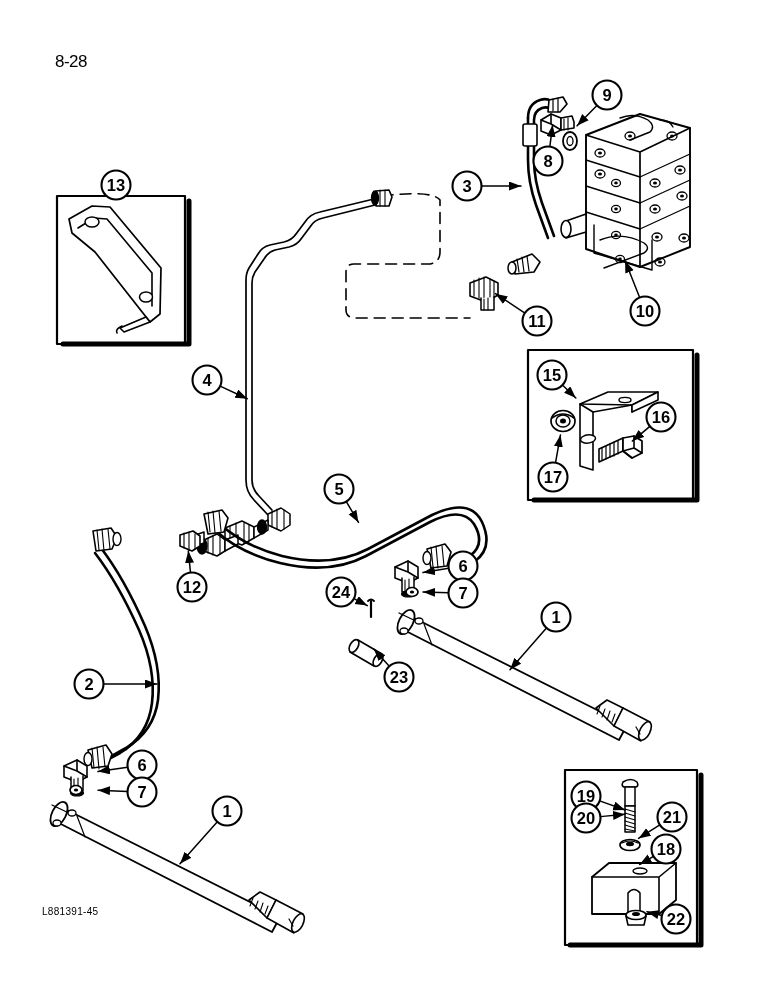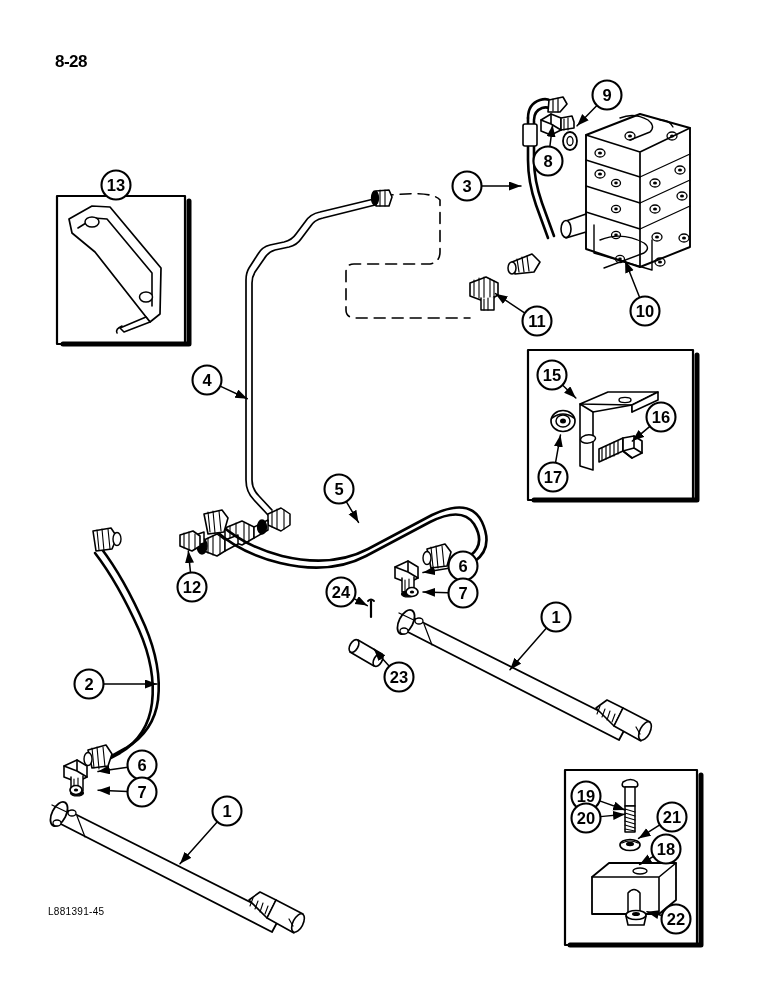--- a/index.html
+++ b/index.html
@@ -1,22 +1,22 @@
 <!DOCTYPE html>
 <html><head>
 <meta charset="utf-8">
 <style>
   html,body{margin:0;padding:0;background:#ffffff;}
   body{width:772px;height:1000px;overflow:hidden;
        font-family:"Liberation Sans",sans-serif;color:#000;}
   #page{position:relative;width:772px;height:1000px;background:#fff;}
   #art{position:absolute;left:0;top:0;width:772px;height:1000px;}
   .txt{position:absolute;white-space:nowrap;}
-  #page-number{left:55px;top:52px;font-size:17px;font-weight:bold;letter-spacing:-0.5px;}
-  #figure-code{left:48px;top:906px;font-size:10px;letter-spacing:0.3px;}
+  #page-number{left:55px;top:52px;font-size:17px;font-weight:normal;letter-spacing:-0.5px;}
+  #figure-code{left:42px;top:906px;font-size:10px;letter-spacing:0.3px;}
 </style>
 </head>
 <body>
 
 <div id="page">
 
   <div class="txt" id="page-number">8-28</div>
 
   <div class="txt" id="figure-code">L881391-45</div>
 

